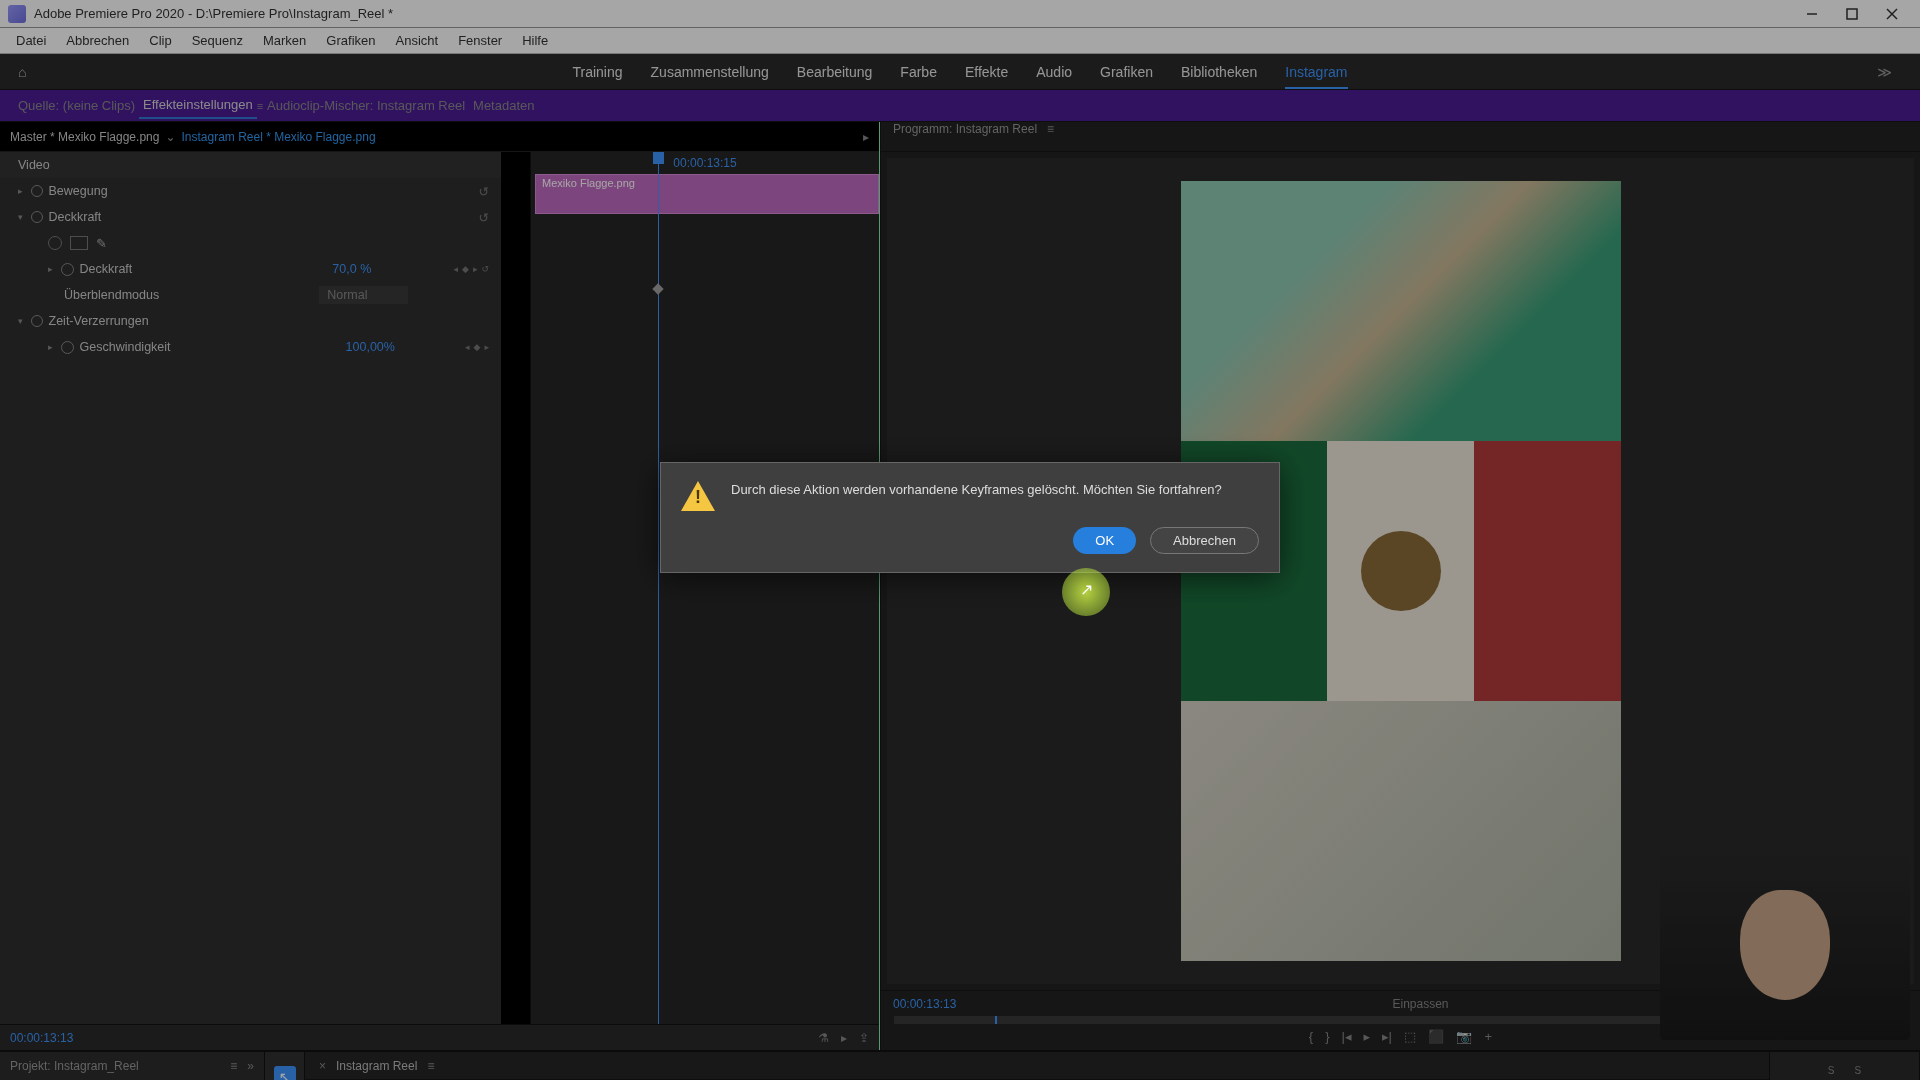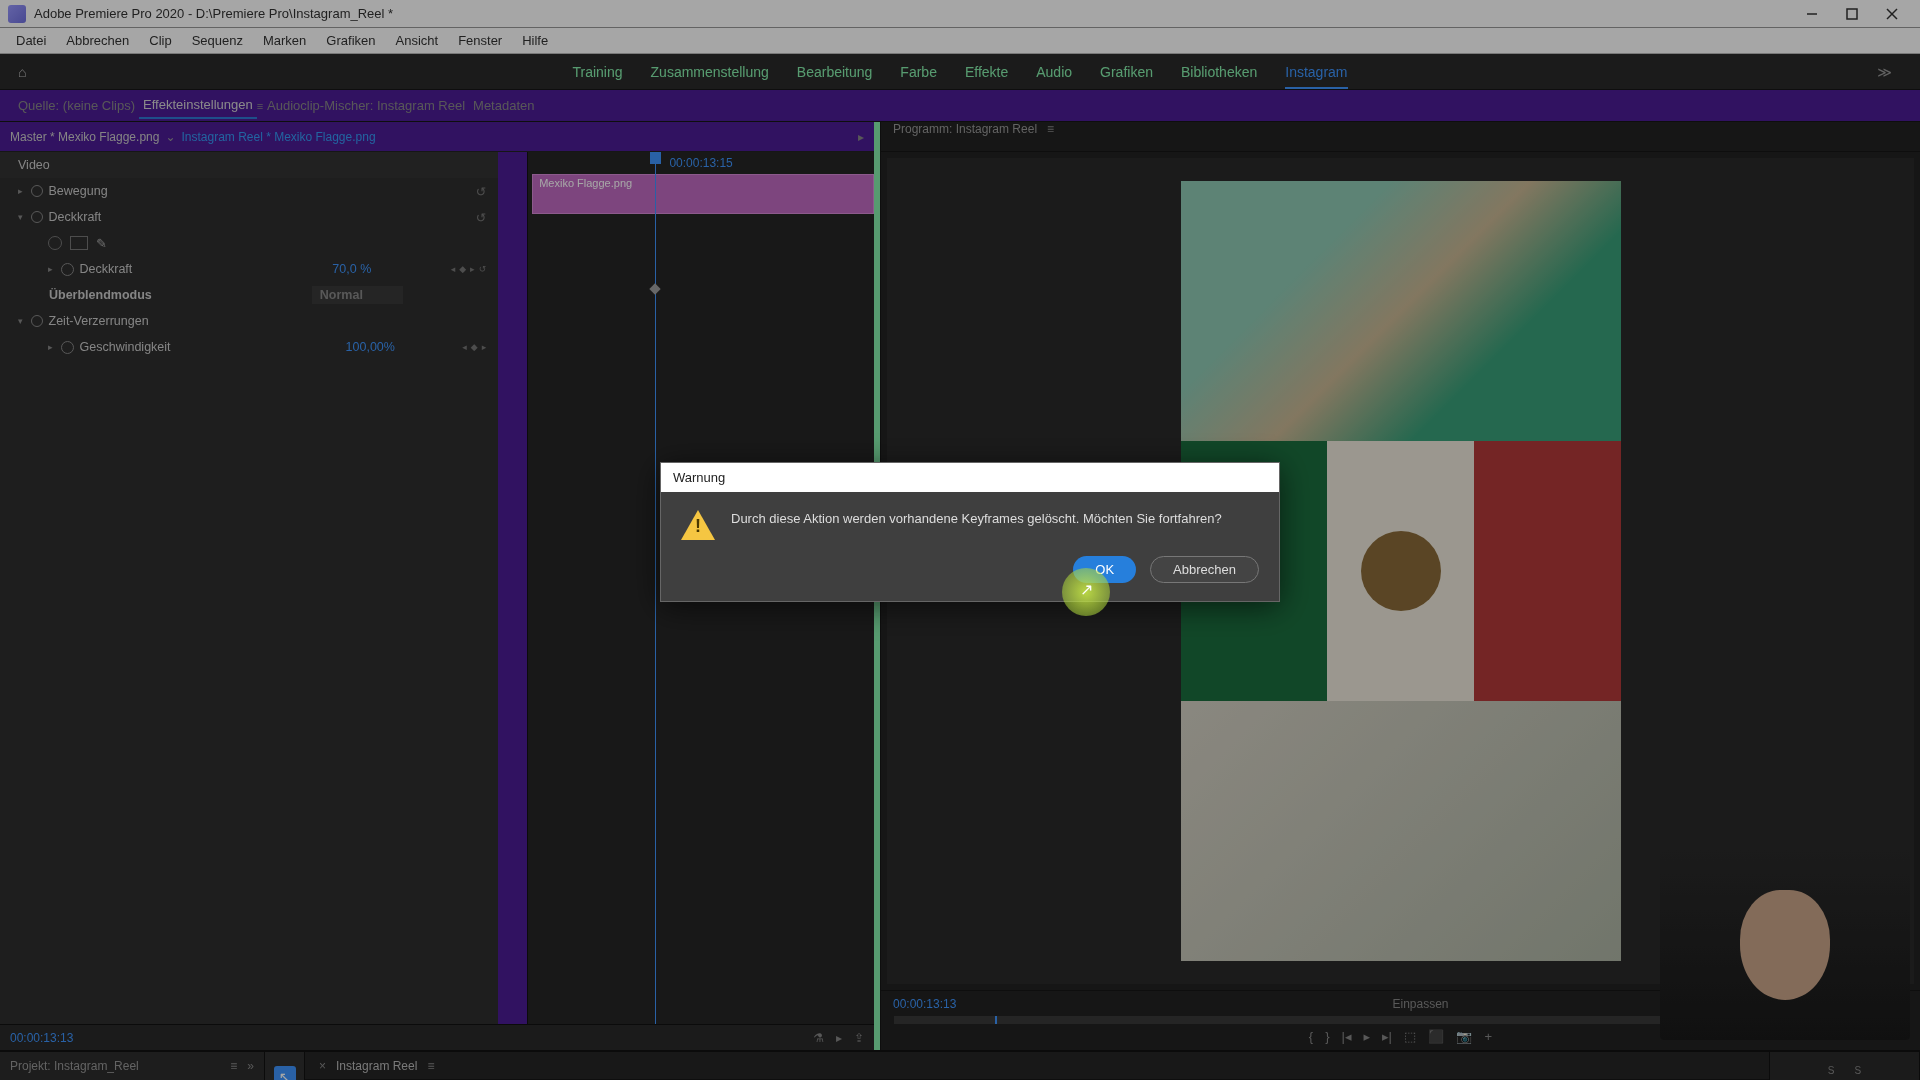--- a/index.html
+++ b/index.html
@@ -12,52 +12,52 @@
   .title-bar .win-btn { width: 40px; height: 100%; display: flex; align-items: center; justify-content: center; cursor: pointer; }
   .title-bar .win-btn svg { stroke: #333; }
   
   
   .menu-bar { height: 26px; background: #fff; color: #333; display: flex; align-items: center; padding: 0 6px; border-bottom: 1px solid #bbb; }
   .menu-bar span { padding: 0 10px; font-size: 13px; cursor: default; }
   
   
   .workspace-bar { height: 36px; background: #2a2a2a; display: flex; align-items: center; justify-content: center; gap: 28px; border-bottom: 1px solid #161616; position: relative; }
   .workspace-bar .home-icon { position: absolute; left: 18px; top: 50%; transform: translateY(-50%); color: #bbb; }
-  .workspace-bar span { color: #86efac; font-size: 14px; cursor: pointer; }
+  .workspace-bar span { color: #e5e5e5; font-size: 14px; cursor: pointer; }
   .workspace-bar span.active { color: #3f96ff; position: relative; }
   .workspace-bar span.active::after { content:''; position:absolute; left:0; right:0; bottom:-9px; height:2px; background:#3f96ff; }
   .workspace-bar .menu-arrow { position:absolute; right:28px; color:#999; }
 
   
   .panel-tabs { height: 32px; background: #4c1d95; display: flex; align-items: center; padding: 0 14px; border-bottom: 1px solid #161616; }
   .panel-tabs .tab { color: #888; font-size: 13px; cursor: pointer; padding: 5px 4px; }
   .panel-tabs .tab.sel { color: #d5d5d5; border-bottom: 2px solid #2e7ad4; }
   .panel-tabs .hamburger { color: #888; font-size: 11px; }
 
   
   .main { display: flex; height: calc(100% - 28px - 26px - 36px - 32px - 30px); }
   
   
-  .effect-controls { width: 880px; background: #4c1d95; display: flex; flex-direction: column; border-right: 6px solid #86efac; }
+  .effect-controls { width: 880px; background: #000000; display: flex; flex-direction: column; border-right: 1px solid #86efac; }
   .ec-header { display:flex; align-items:center; height: 30px; padding: 0 10px; border-bottom: 1px solid #222; font-size: 12px; }
   .ec-header .link { color: #359bf7; cursor: pointer; }
   .ec-header .chev { color:#999; margin: 0 6px; }
   .ec-body { display:flex; flex:1; }
   .ec-left { width: 57%; background:#2f2f2f; }
   .ec-right { flex:1; background:#262626; position: relative; border-left: 1px solid #111; margin-left: 29px; }
   .ec-row { display:flex; align-items:center; height: 26px; padding-left: 18px; font-size: 12.5px; color:#ccc; }
   .ec-row.group { background:#343434; }
   .ec-row .twirl { margin-right: 8px; color:#888; font-size: 9px; }
   .ec-row .fx-icon { width: 12px; height: 12px; border: 1px solid #888; border-radius: 50%; margin-right: 6px; display:inline-block; }
   .ec-row .stopwatch { width: 13px; height: 13px; border: 1.5px solid #888; border-radius: 50%; margin-right: 6px; display:inline-block; position:relative; }
   .ec-row .val { color:#3f96ff; margin-left: 20px; cursor: ew-resize; text-align: right; }
   .ec-row .kf-nav { display:flex; gap: 4px; margin-left:auto; margin-right:12px; color:#777; font-size:9px; }
   .ec-row .reset { color:#777; margin-left:auto; margin-right:12px; }
   .ec-indent { padding-left: 48px; }
-  .ec-indent2 { padding-left: 49px; font-weight: bold; }
+  .ec-indent2 { padding-left: 64px; }
   .ec-mask-tools { display:flex; gap:8px; padding: 0 48px; height:26px; align-items:center; }
   .ec-mask-tools .mt { width:18px; height:14px; border:1px solid #777; }
   .ec-mask-tools .mt.circle { border-radius: 50%; width:14px; }
   .ec-mask-tools .pen { color:#aaa; }
   .ec-timecode-top { position:absolute; top: 4px; left: 50%; transform:translateX(-50%); color:#3f96ff; font-size:12px; }
   .ec-clip-bar { position:absolute; top: 22px; left: 4px; right: 0; height: 40px; background:#c16bc2; border:1px solid #d88ad8; color:#fff; padding:2px 6px; font-size:11px; }
   .ec-playhead { position:absolute; top:0; bottom:0; width:1px; background:#3f96ff; left: 127px; }
   .ec-playhead-head { position:absolute; top:0; left:-5px; width:11px; height:12px; background:#3f96ff; }
   .ec-keyframe { position:absolute; width:8px; height:8px; background:#a0a0a0; transform: rotate(45deg); left: 123px; top: 133px; }
   .ec-footer { height: 26px; background:#2a2a2a; border-top:1px solid #111; display:flex; align-items:center; padding:0 10px; color:#3f96ff; font-size:12px; }
@@ -346,21 +346,20 @@
     <div class="meter-footer">
       <span>S</span>
       <span>S</span>
     </div>
   </div>
 </div>
 
 <div class="dimmer"></div>
 
 <div class="dialog">
-  <div class="dialog-title">Warnung</div>
   <div class="dialog-body">
     <div class="dialog-icon"></div>
     <div class="dialog-text">Durch diese Aktion werden vorhandene Keyframes gelöscht. Möchten Sie fortfahren?</div>
   </div>
   <div class="dialog-btns">
     <button class="btn btn-ok">OK</button>
     <button class="btn btn-cancel">Abbrechen</button>
   </div>
 </div>
 <div class="click-highlight"></div>

